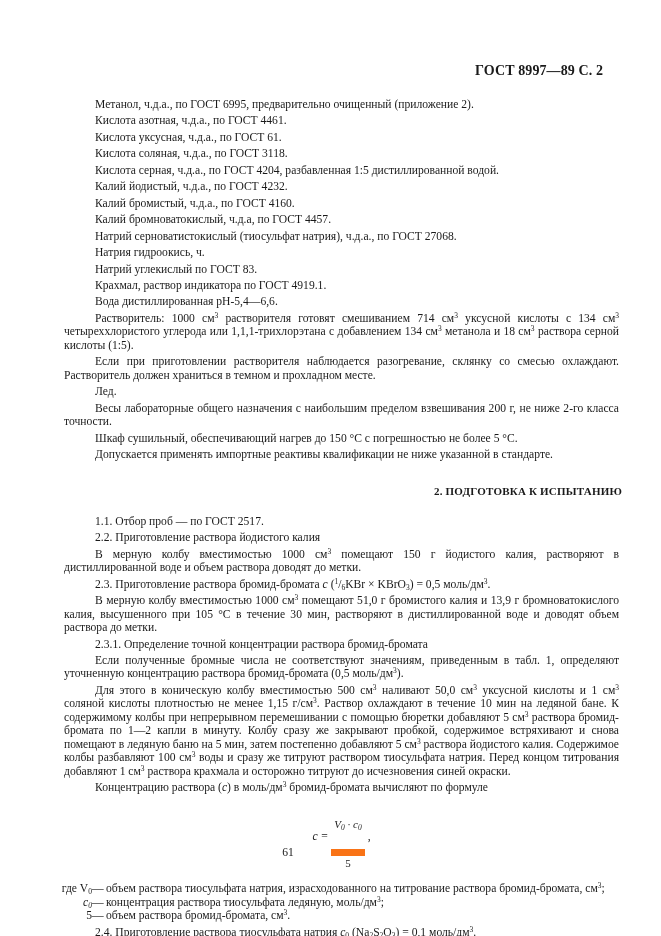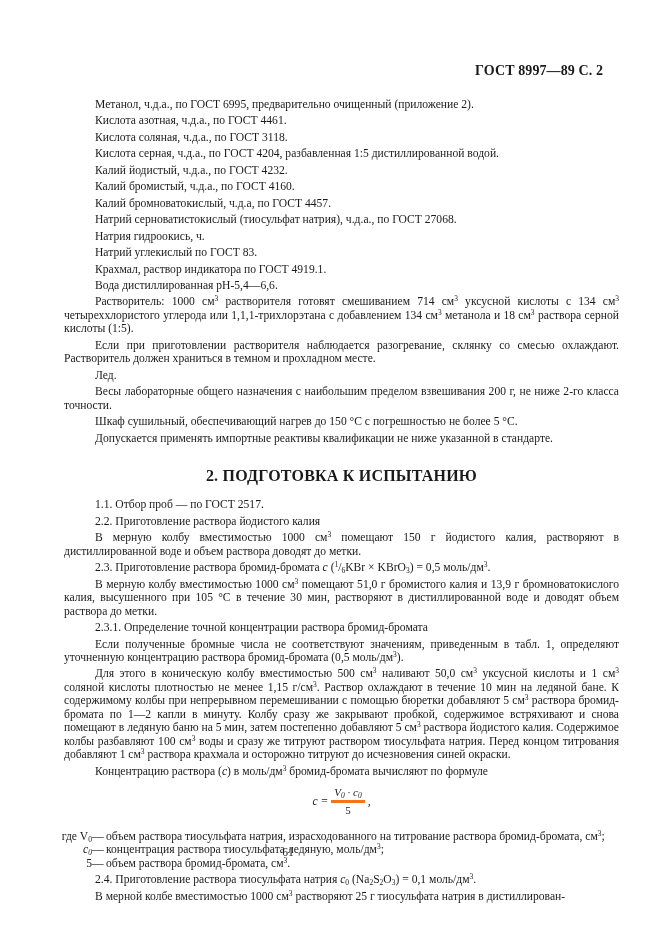--- a/index.html
+++ b/index.html
@@ -15,47 +15,48 @@
   .body {
     position: absolute; left: 61px; top: 95px; width: 561px;
     font-size: 11.6px; line-height: 13.45px; text-align: justify;
   }
   .p { margin: 3px; text-indent: 31px; }
   .sup { font-size: 7.5px; vertical-align: 4px; line-height: 0; }
   .sub { font-size: 7.5px; vertical-align: -2px; line-height: 0; }
   .b { font-weight: normal; }
   .i { font-style: italic; }
   .section-title {
-    text-align: center; font-weight: bold; font-size: 16px;
+    text-align: right; font-weight: bold; font-size: 11px;
     margin: 24px 0 16px 0; letter-spacing: 0.2px; text-indent: 0;
   }
   .formula {
     display: flex; justify-content: center; align-items: center;
     margin: 8px 0 12px 0; font-style: italic; text-indent: 0;
   }
   .frac { display: inline-flex; flex-direction: column; align-items: center; margin: 0 3px; font-size: 11px; }
-  .frac .num { border-bottom: 3px solid #f97316; padding: 0 3px 1px; }
+  .frac .num { border-bottom: 7px solid #f97316; padding: 0 3px 17px; margin-top: 16px; }
   .frac .den { font-style: normal; padding-top: 1px; }
   .where { display: grid; grid-template-columns: 31px 14px 1fr; text-indent: 0; }
   .where .lbl { text-align: right; }
   .where .dash { text-align: left; }
   .where .txt { text-align: justify; padding-left: 0; }
   .page-num {
     position: absolute; top: 846px; left: 0; width: 576px; text-align: center;
     font-size: 11.6px;
   }
 </style>
 </head>
 <body>
 
 <div class="header">ГОСТ 8997—89 С. 2</div>
 
 <div class="body">
   <p class="p">Метанол, ч.д.а., по ГОСТ 6995, предварительно очищенный (приложение 2).</p>
   <p class="p">Кислота азотная, ч.д.а., по ГОСТ 4461.</p>
+  <p class="p">Кислота уксусная, ч.д.а., по ГОСТ 61.</p>
   <p class="p">Кислота соляная, ч.д.а., по ГОСТ 3118.</p>
   <p class="p">Кислота серная, ч.д.а., по ГОСТ 4204, разбавленная 1:5 дистиллированной водой.</p>
   <p class="p">Калий йодистый, ч.д.а., по ГОСТ 4232.</p>
   <p class="p">Калий бромистый, ч.д.а., по ГОСТ 4160.</p>
   <p class="p">Калий бромноватокислый, ч.д.а, по ГОСТ 4457.</p>
   <p class="p">Натрий серноватистокислый (тиосульфат натрия), ч.д.а., по ГОСТ 27068.</p>
   <p class="p">Натрия гидроокись, ч.</p>
   <p class="p">Натрий углекислый по ГОСТ 83.</p>
   <p class="p">Крахмал, раствор индикатора по ГОСТ 4919.1.</p>
   <p class="p">Вода дистиллированная pH-5,4—6,6.</p>

